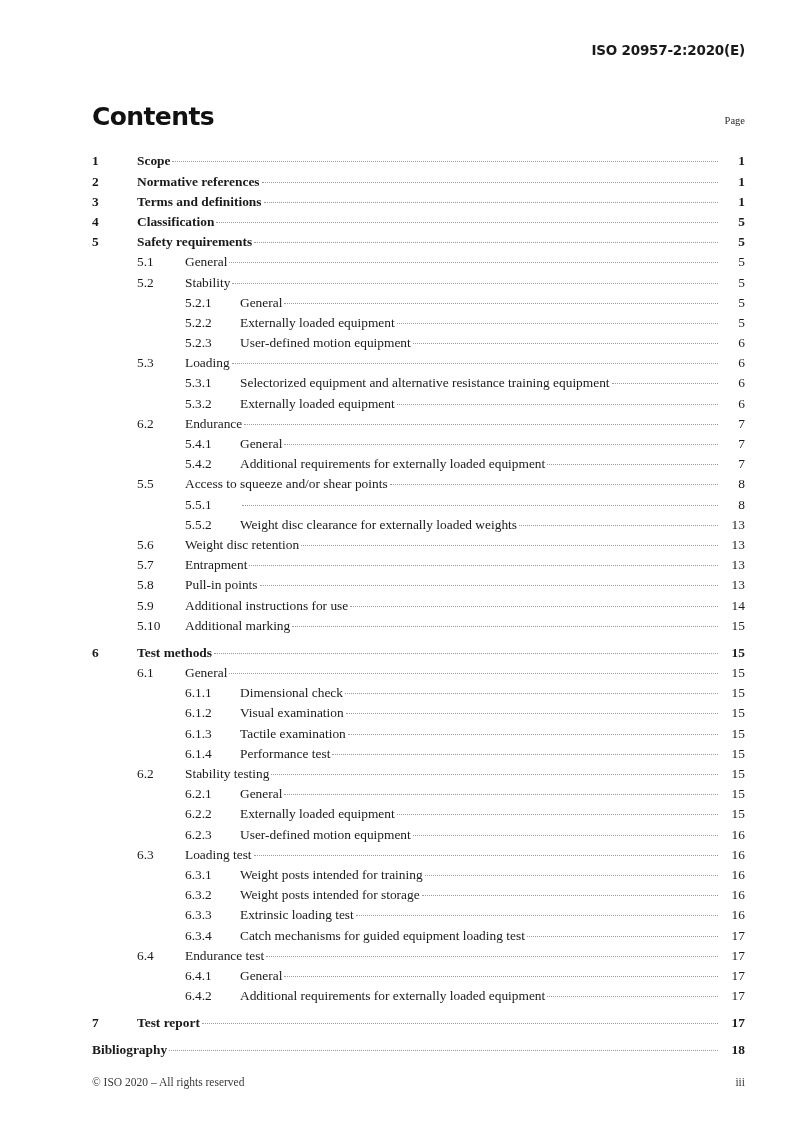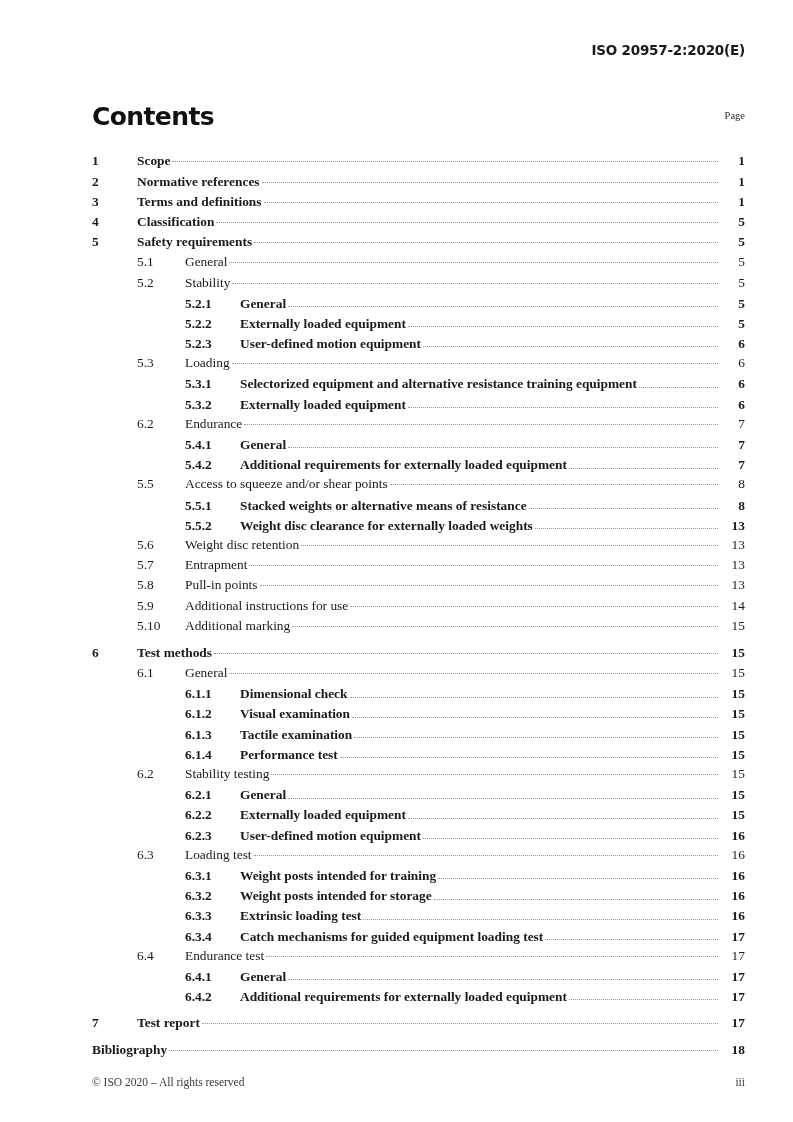--- a/index.html
+++ b/index.html
@@ -31,21 +31,21 @@
     white-space: nowrap;
   }
 
   
   .toc-head {
     position: absolute;
     top: 104px;
     left: 92px;
     right: 48px;
     display: flex;
-    align-items: center;
+    align-items: flex-end;
     justify-content: space-between;
   }
   .toc-title {
     font-family: "DejaVu Sans", sans-serif;
     font-weight: bold;
     font-size: 25px;
     letter-spacing: -0.6px;
     color: #111111;
     line-height: 1;
   }
@@ -108,21 +108,21 @@
   .lvl1 .title { }
 
   
   .lvl1.noname .num { width: 0; }
 
   
   .lvl2 { font-weight: normal; }
   .lvl2 .num   { width: 48px; margin-left: 45px; }
 
   
-  .lvl3 { font-weight: bold; align-items: center; }
+  .lvl3 { font-weight: normal; }
   .lvl3 .num   { width: 55px; margin-left: 93px; }
 
   
   .footer {
     position: absolute;
     bottom: 34px;
     left: 92px;
     right: 48px;
     display: flex;
     justify-content: space-between;
@@ -242,21 +242,20 @@
         <span class="pg">7</span>
       </div>
       <div class="toc-row lvl2">
         <span class="num">5.5</span>
         <span class="title">Access to squeeze and/or shear points</span>
         <span class="leader"></span>
         <span class="pg">8</span>
       </div>
       <div class="toc-row lvl3">
         <span class="num">5.5.1</span>
-        <span class="title">Stacked weights or alternative means of resistance</span>
         <span class="leader"></span>
         <span class="pg">8</span>
       </div>
       <div class="toc-row lvl3">
         <span class="num">5.5.2</span>
         <span class="title">Weight disc clearance for externally loaded weights</span>
         <span class="leader"></span>
         <span class="pg">13</span>
       </div>
       <div class="toc-row lvl2">

